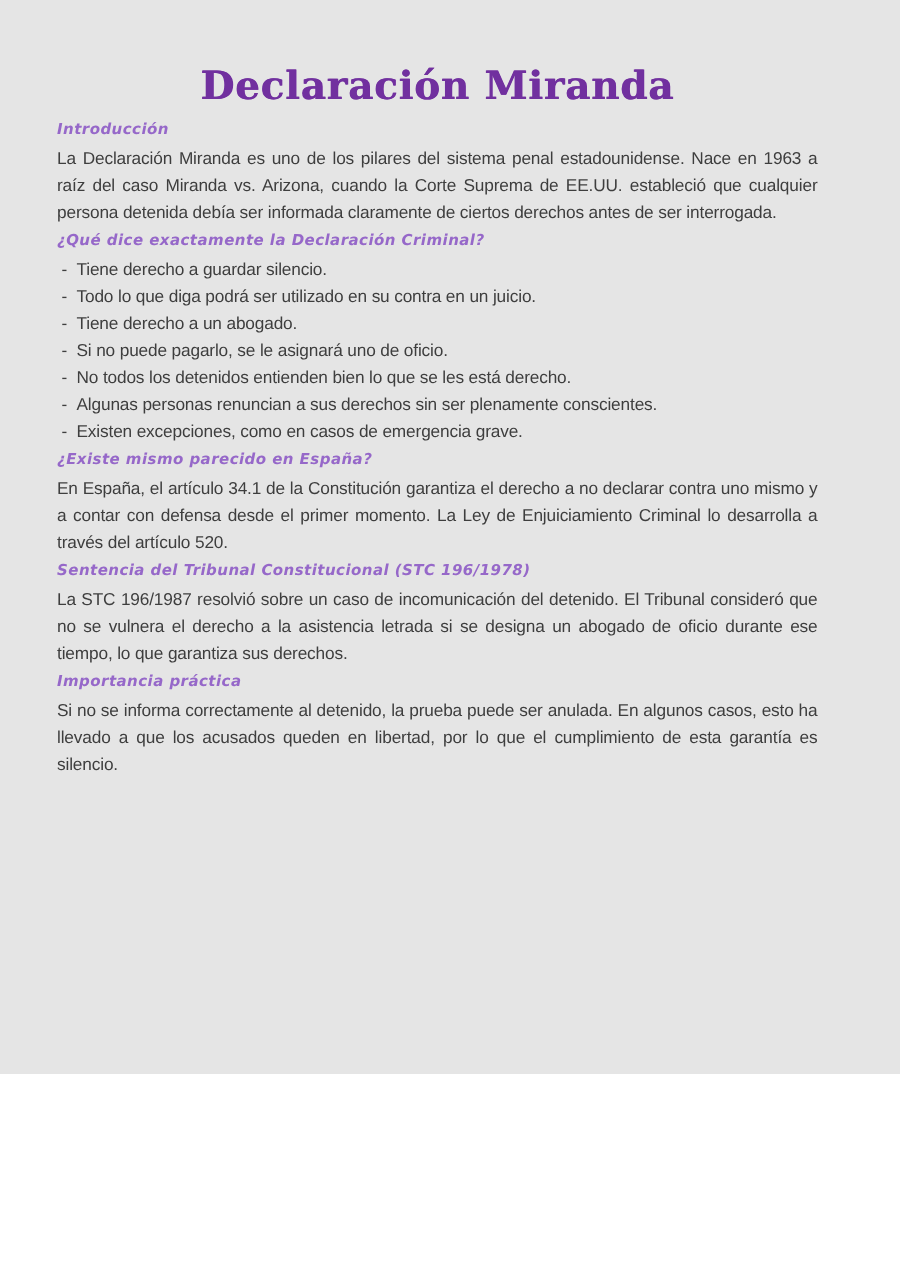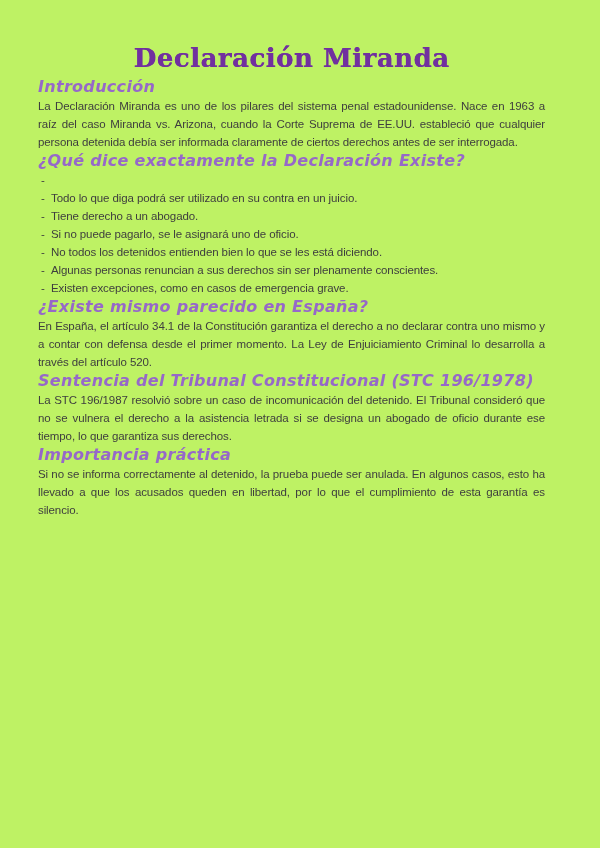--- a/index.html
+++ b/index.html
@@ -2,23 +2,23 @@
 <html><head>
 <meta charset="utf-8">
 <style>
   * { margin: 0; padding: 0; box-sizing: border-box; }
   html, body { background: #ffffff; }
   body { font-family: "Liberation Sans", sans-serif; }
 
   .page {
     position: relative;
     width: 600px;
-    height: 848px;
+    height: 716px;
     margin: 0 auto;
-    background: #bef264;
+    background: #e5e5e5;
     overflow: hidden;
   }
 
   .content {
     padding: 44px 55px 0 38px;
     width: 600px;
   }
 
   .doc-title {
     width: 507px;
@@ -30,21 +30,21 @@
     letter-spacing: 0.5px;
     color: #71309f;
     margin-bottom: 4px;
     text-shadow: 0.4px 0 0 #71309f;
   }
 
   .section-heading {
     width: 507px;
     font-family: "DejaVu Sans", sans-serif;
     font-style: italic;
-    font-size: 16px;
+    font-size: 10px;
     line-height: 20px;
     letter-spacing: 0.3px;
     color: #9668c9;
   }
 
   .para {
     width: 507px;
     font-size: 11.5px;
     line-height: 18px;
     letter-spacing: -0.1px;
@@ -72,43 +72,44 @@
 <body>
 
 <div class="page">
   <div class="content">
 
     <h1 class="doc-title">Declaración Miranda</h1>
 
     <h2 class="section-heading">Introducción</h2>
     <p class="para">La Declaración Miranda es uno de los pilares del sistema penal estadounidense. Nace en 1963 a raíz del caso Miranda vs. Arizona, cuando la Corte Suprema de EE.UU. estableció que cualquier persona detenida debía ser informada claramente de ciertos derechos antes de ser interrogada.</p>
 
-    <h2 class="section-heading">¿Qué dice exactamente la Declaración Existe?</h2>
+    <h2 class="section-heading">¿Qué dice exactamente la Declaración Criminal?</h2>
     <div class="list">
       <div class="list-item">
         <span class="list-marker">-</span>
+        <span>Tiene derecho a guardar silencio.</span>
       </div>
       <div class="list-item">
         <span class="list-marker">-</span>
         <span>Todo lo que diga podrá ser utilizado en su contra en un juicio.</span>
       </div>
       <div class="list-item">
         <span class="list-marker">-</span>
         <span>Tiene derecho a un abogado.</span>
       </div>
       <div class="list-item">
         <span class="list-marker">-</span>
         <span>Si no puede pagarlo, se le asignará uno de oficio.</span>
       </div>
     </div>
 
     <div class="list">
       <div class="list-item">
         <span class="list-marker">-</span>
-        <span>No todos los detenidos entienden bien lo que se les está diciendo.</span>
+        <span>No todos los detenidos entienden bien lo que se les está derecho.</span>
       </div>
       <div class="list-item">
         <span class="list-marker">-</span>
         <span>Algunas personas renuncian a sus derechos sin ser plenamente conscientes.</span>
       </div>
       <div class="list-item">
         <span class="list-marker">-</span>
         <span>Existen excepciones, como en casos de emergencia grave.</span>
       </div>
     </div>

